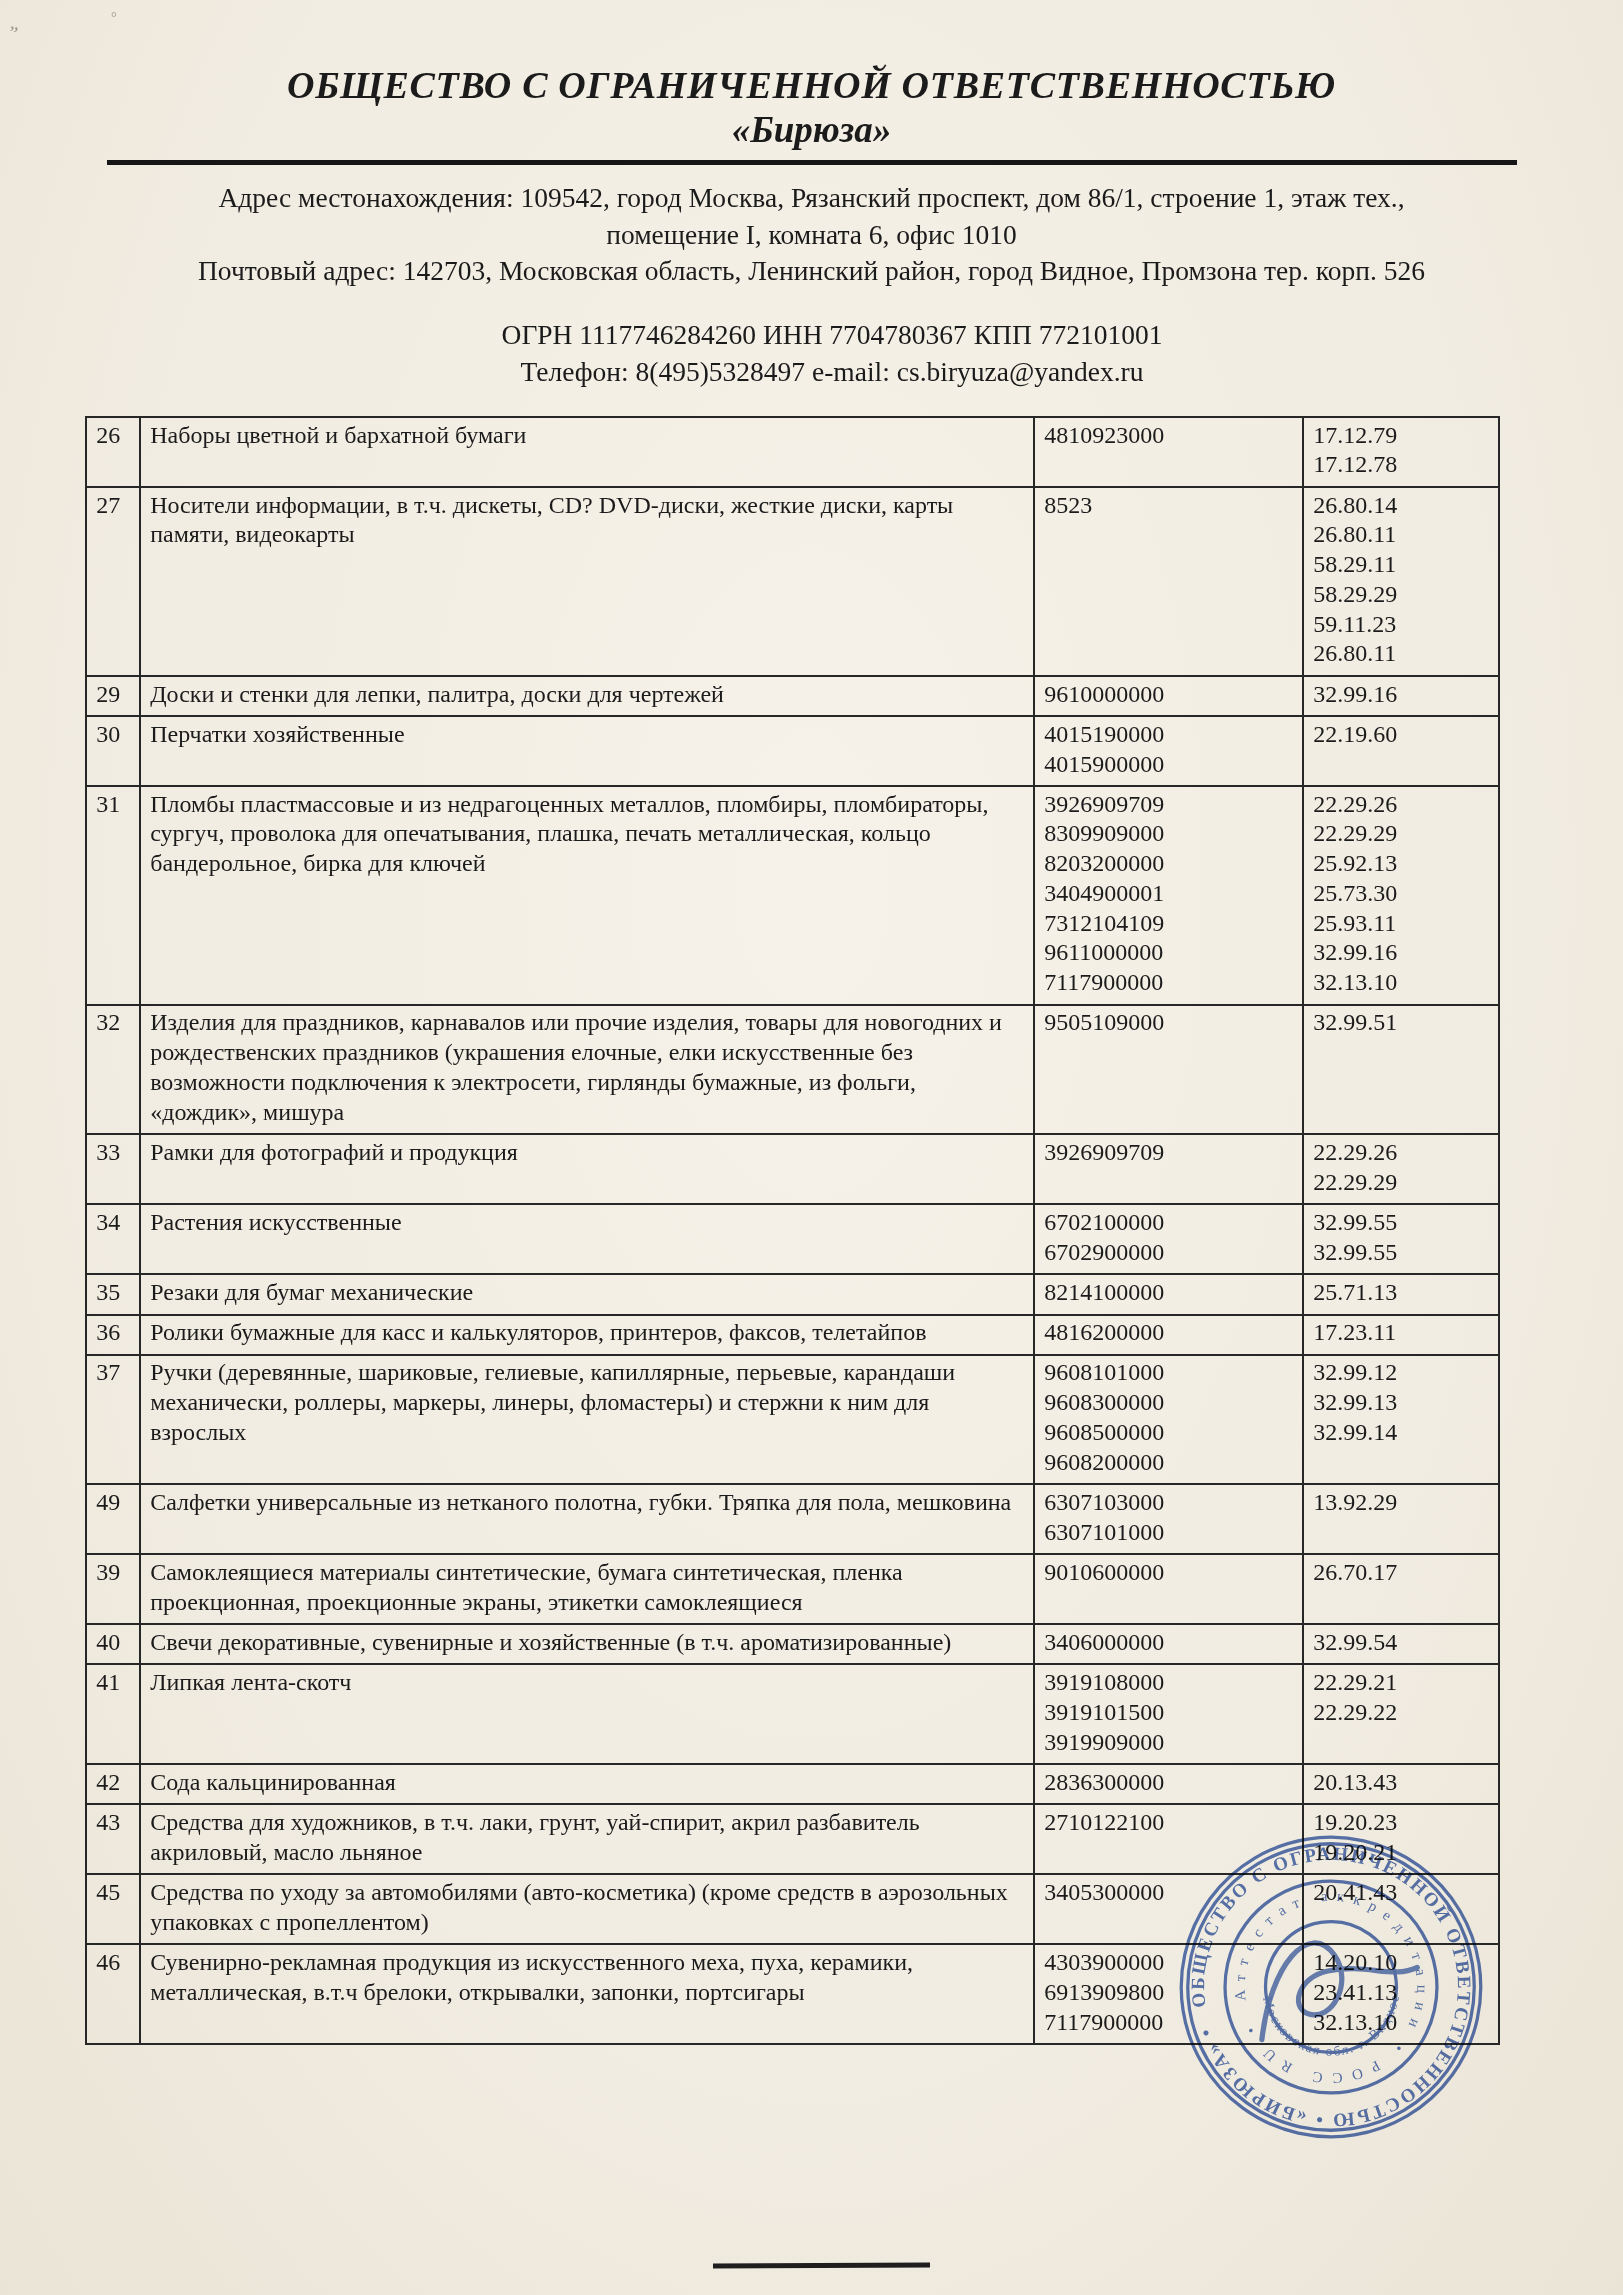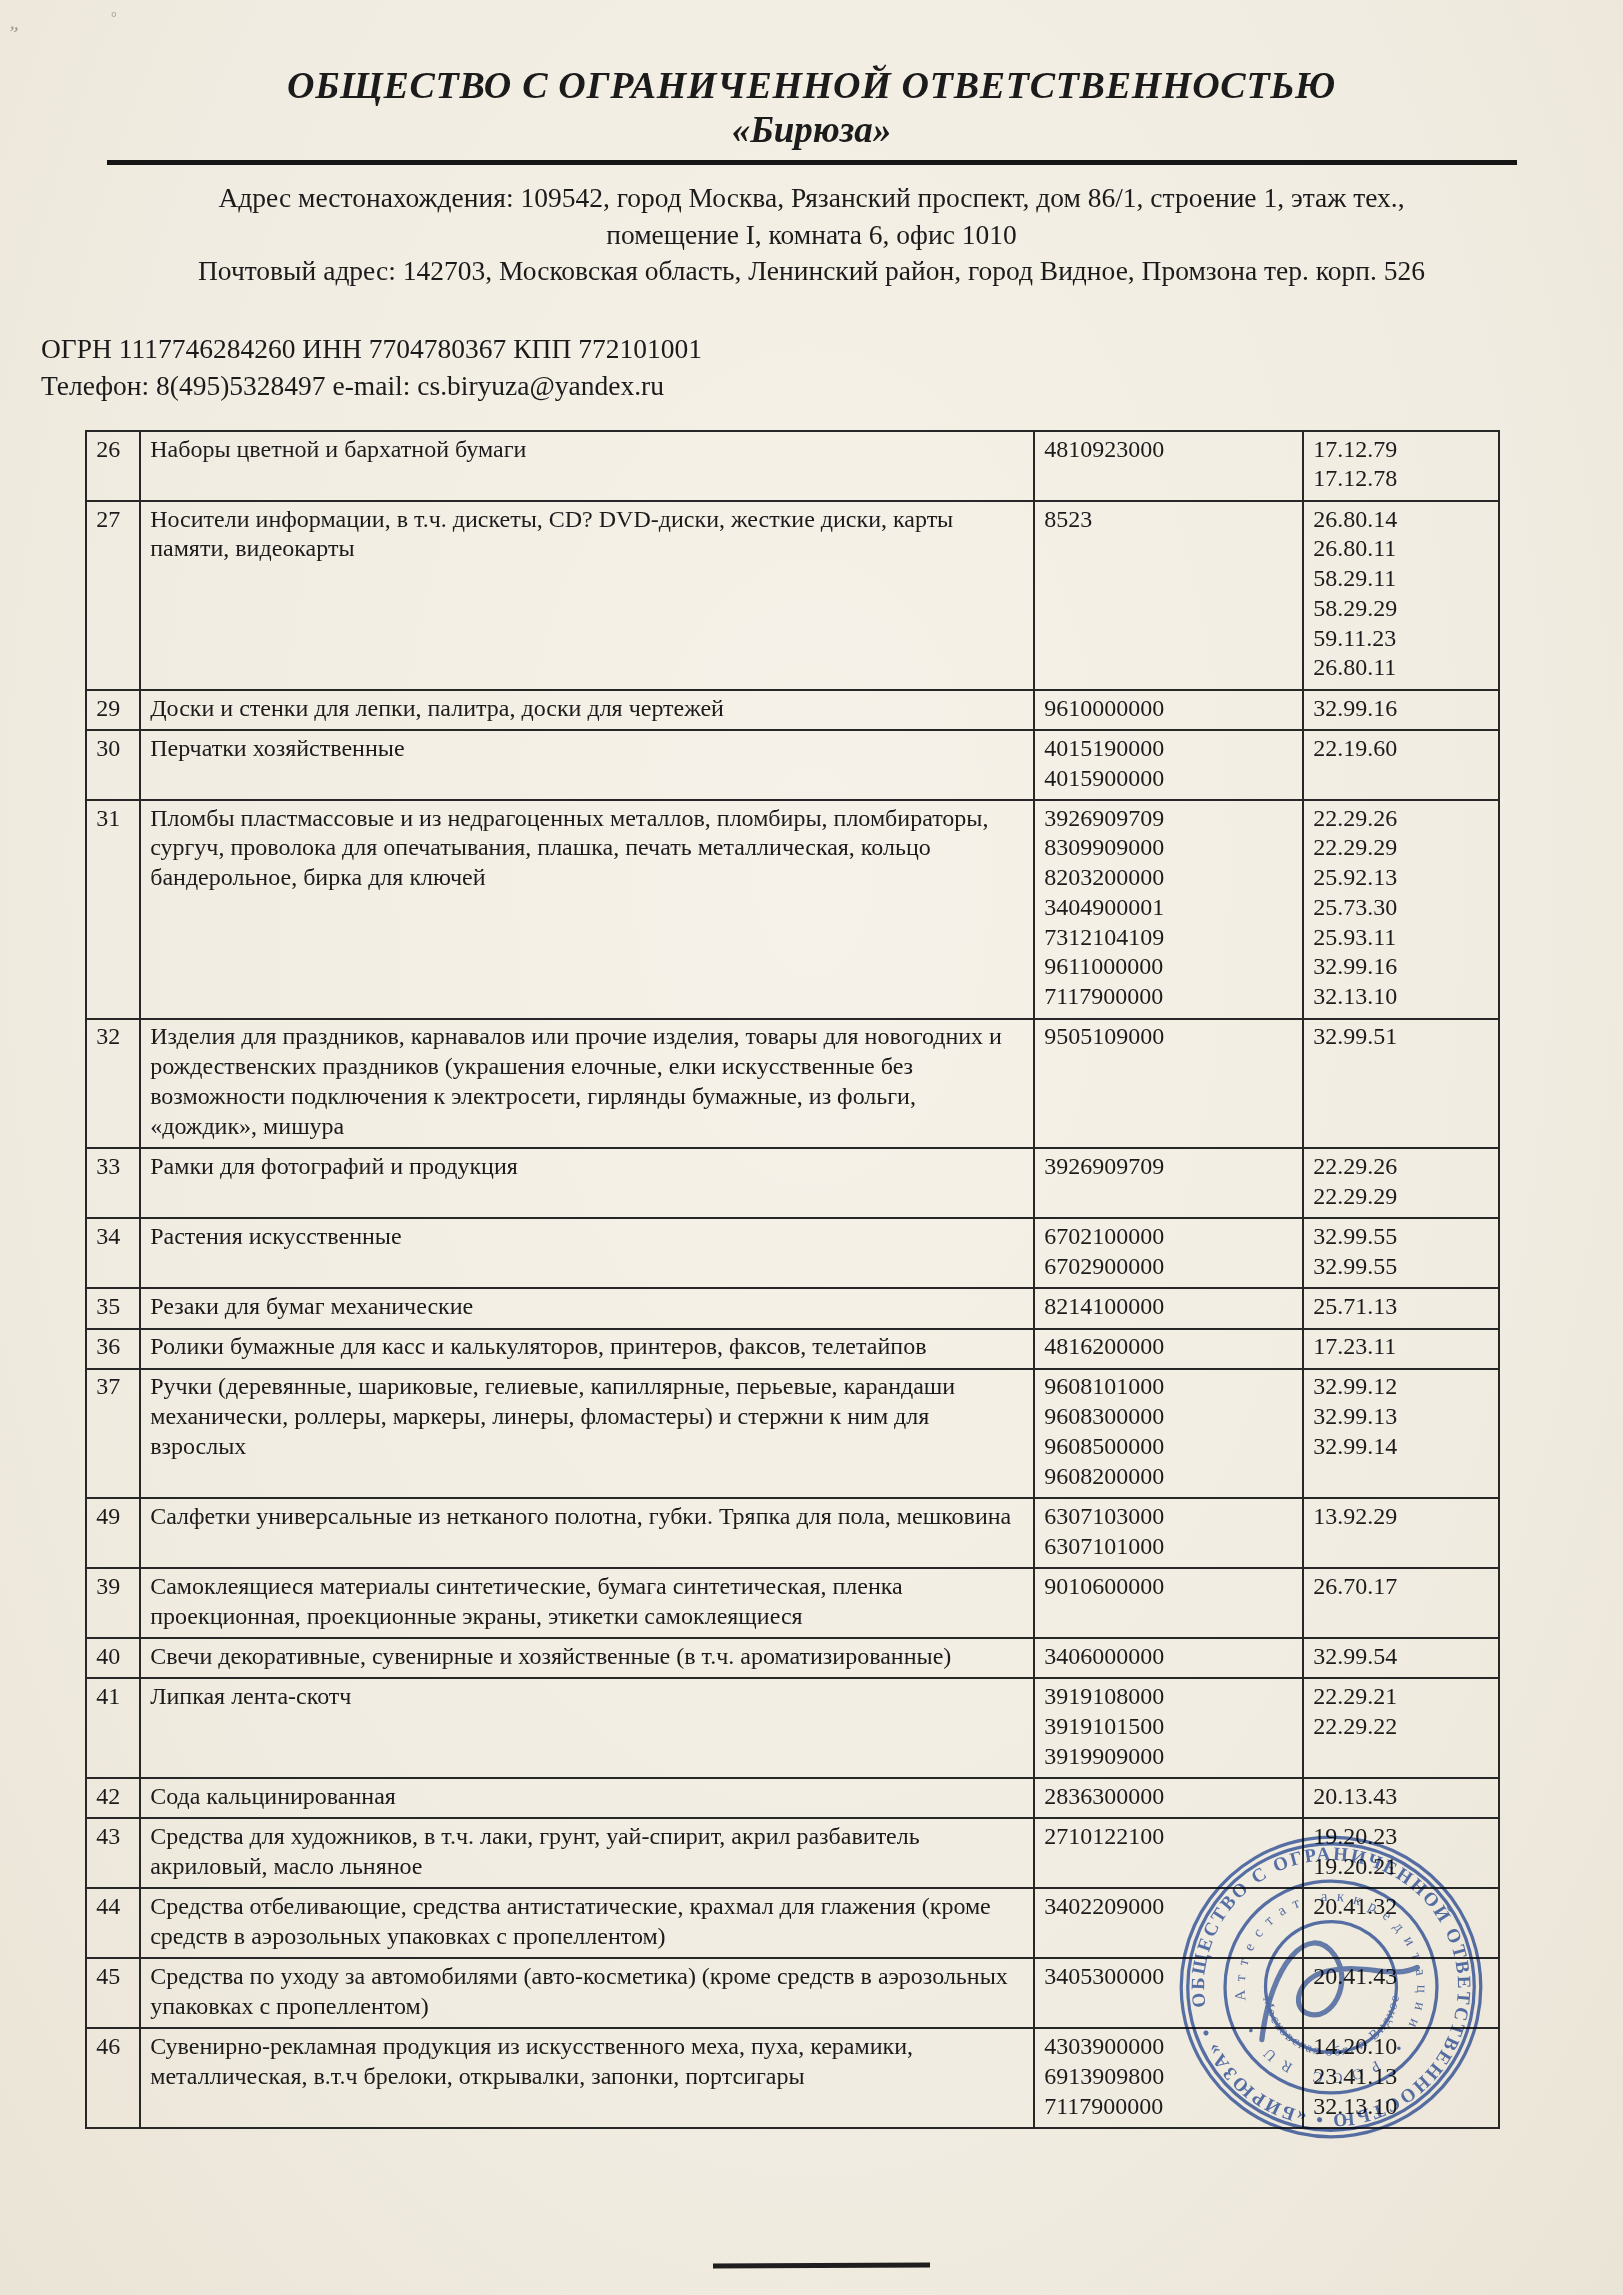--- a/index.html
+++ b/index.html
@@ -17,21 +17,21 @@
   .artifact { position:absolute; color:#9b988d; font-size:19.6px; }
   .artifact.a1 { left:10.5px; top:11.8px; transform:rotate(12deg); }
   .artifact.a2 { left:111px; top:9.2px; font-size:14.4px; }
 
   .header { padding-top:63px; text-align:center; }
   .org-type { font-size:38px; font-weight:bold; font-style:italic; letter-spacing:0.7px; }
   .org-name { font-size:37px; font-weight:bold; font-style:italic; margin-top:1px; }
   .title-rule { width:1410px; height:4.6px; background:#161616; margin:9.2px auto 15.7px; border:none; }
 
   .addr-block { width:1263px; margin:0 auto; font-size:27.5px; line-height:1.32; text-align:center; }
-  .reg-block  { margin-top:42px; font-size:27.5px; line-height:1.32; text-align:left;padding-left:41px; }
+  .reg-block  { margin-top:28px; font-size:27.5px; line-height:1.32; text-align:center;padding-left:41px; }
 
   table.codes {
     border-collapse:collapse;
     table-layout:fixed;
     width:1412px;
     margin:26px 0 0 85px;
   }
   table.codes td {
     border:2px solid #272727;
     vertical-align:top;
@@ -283,30 +283,20 @@
         </tr>
         <tr>
           <td class="c-num">43</td>
           <td class="c-desc">Средства для художников, в т.ч. лаки, грунт, уай-спирит, акрил разбавитель акриловый, масло льняное</td>
           <td class="c-code">
             <div>2710122100</div>
           </td>
           <td class="c-class">
             <div>19.20.23</div>
             <div>19.20.21</div>
-          </td>
-        </tr>
-        <tr>
-          <td class="c-num">44</td>
-          <td class="c-desc">Средства отбеливающие, средства антистатические, крахмал для глажения (кроме средств в аэрозольных упаковках с пропеллентом)</td>
-          <td class="c-code">
-            <div>3402209000</div>
-          </td>
-          <td class="c-class">
-            <div>20.41.32</div>
           </td>
         </tr>
         <tr>
           <td class="c-num">45</td>
           <td class="c-desc">Средства по уходу за автомобилями (авто-косметика) (кроме средств в аэрозольных упаковках с пропеллентом)</td>
           <td class="c-code">
             <div>3405300000</div>
           </td>
           <td class="c-class">
             <div>20.41.43</div>

